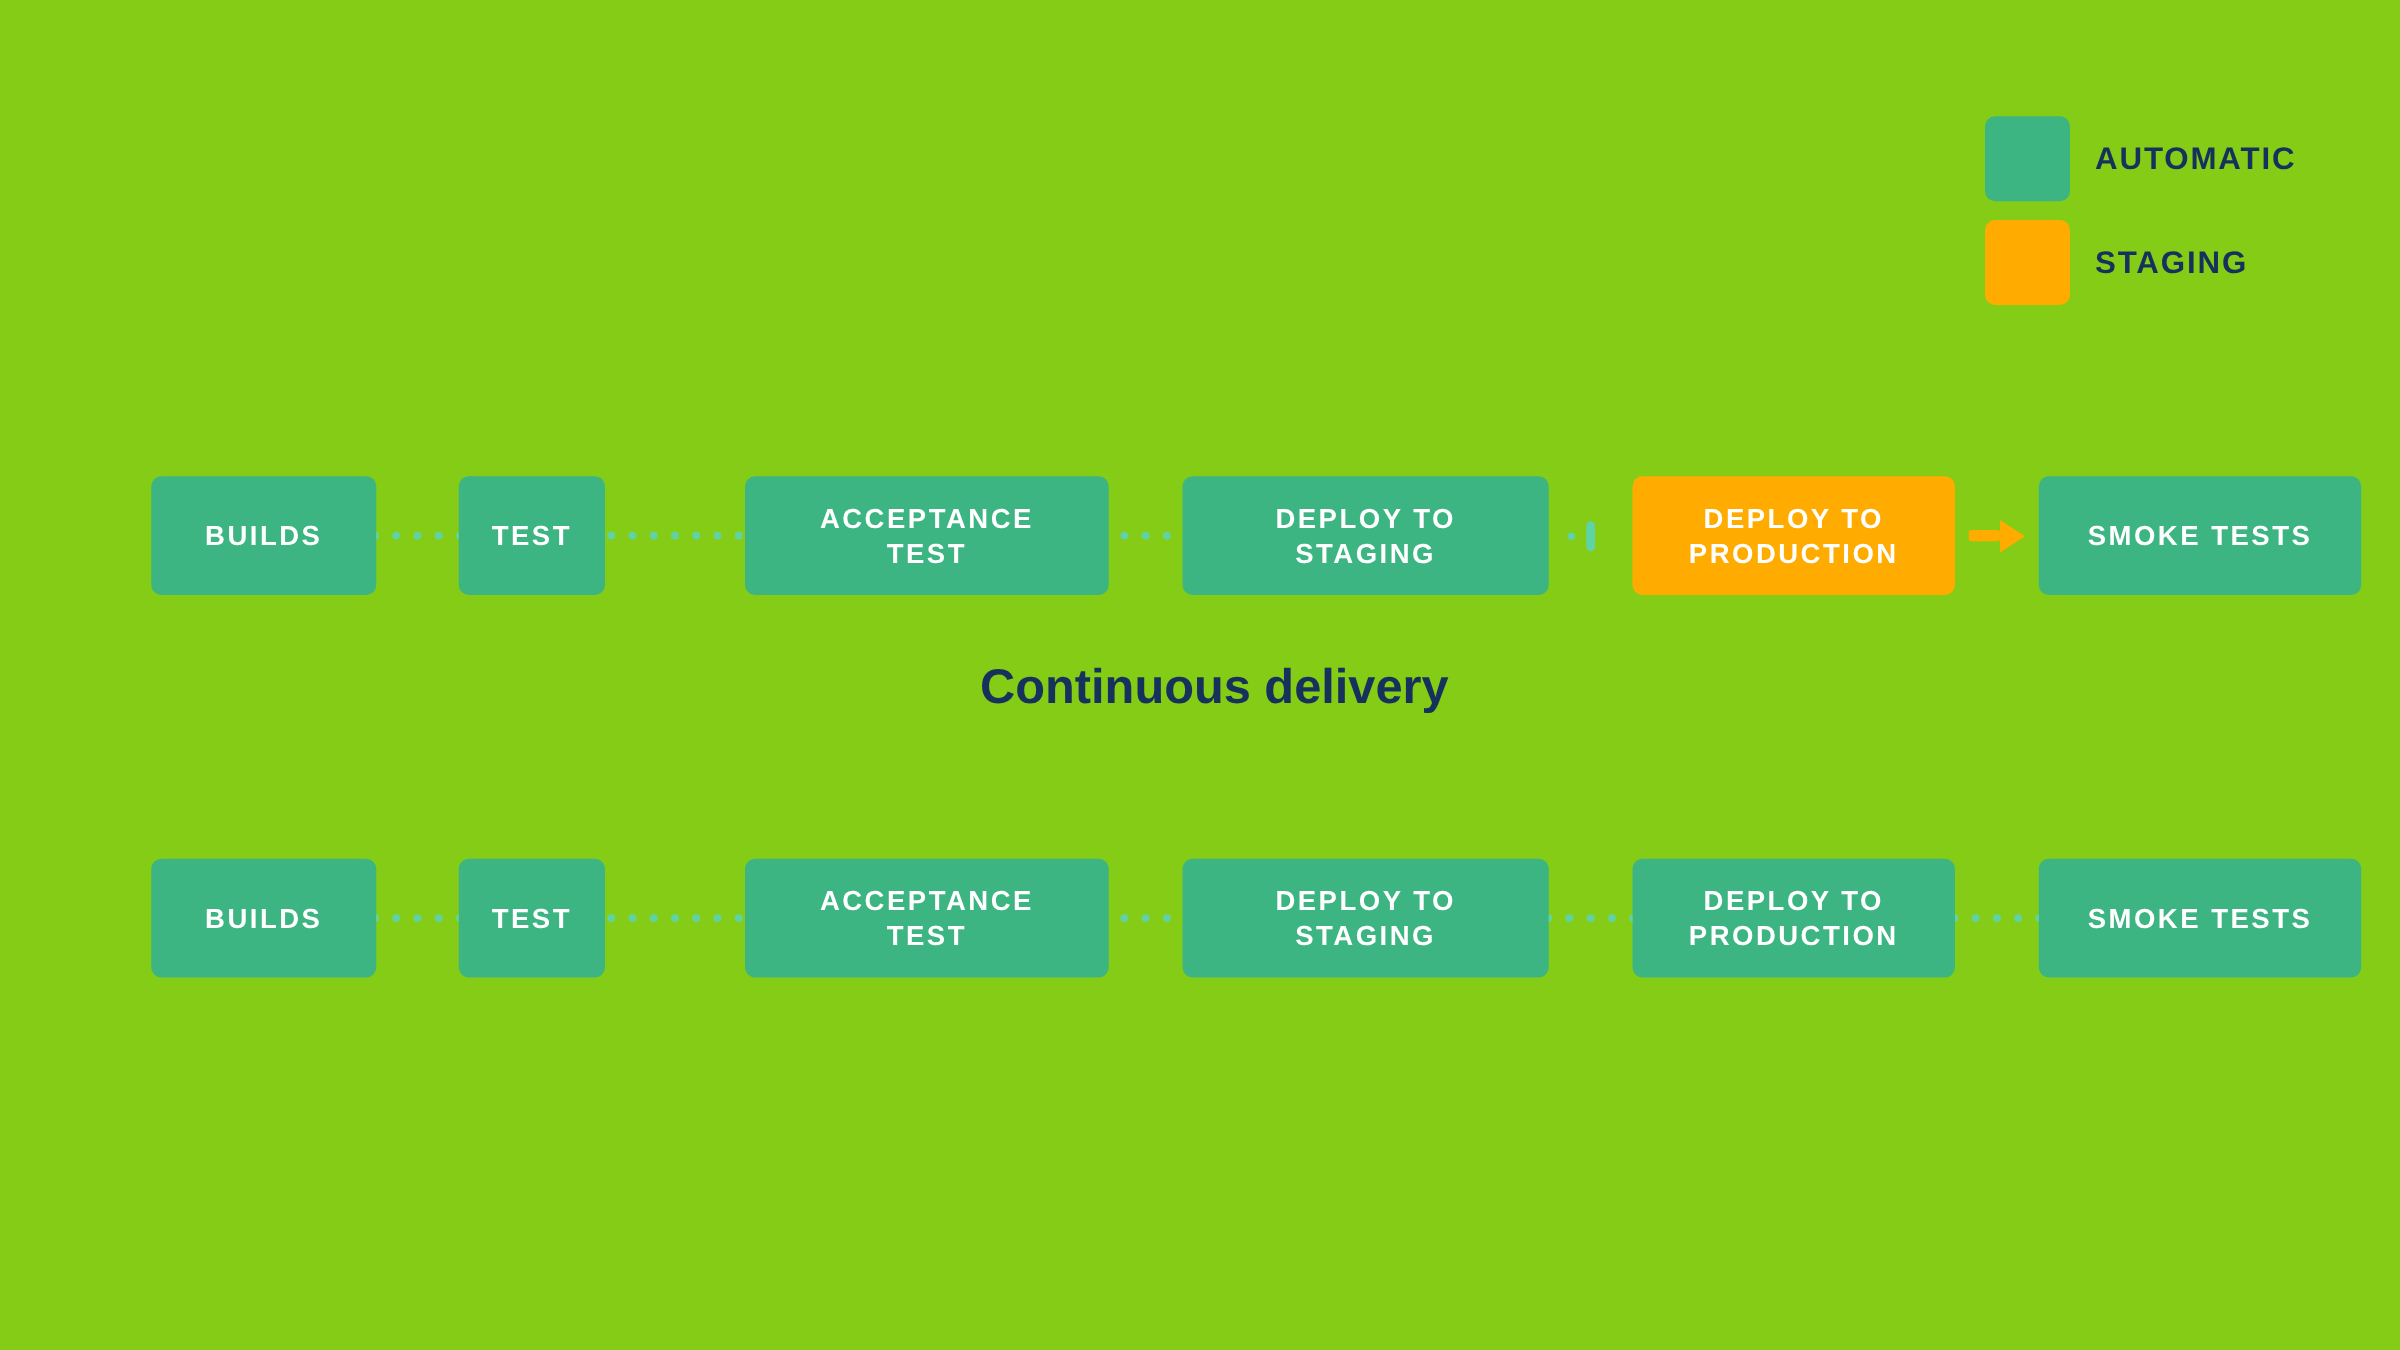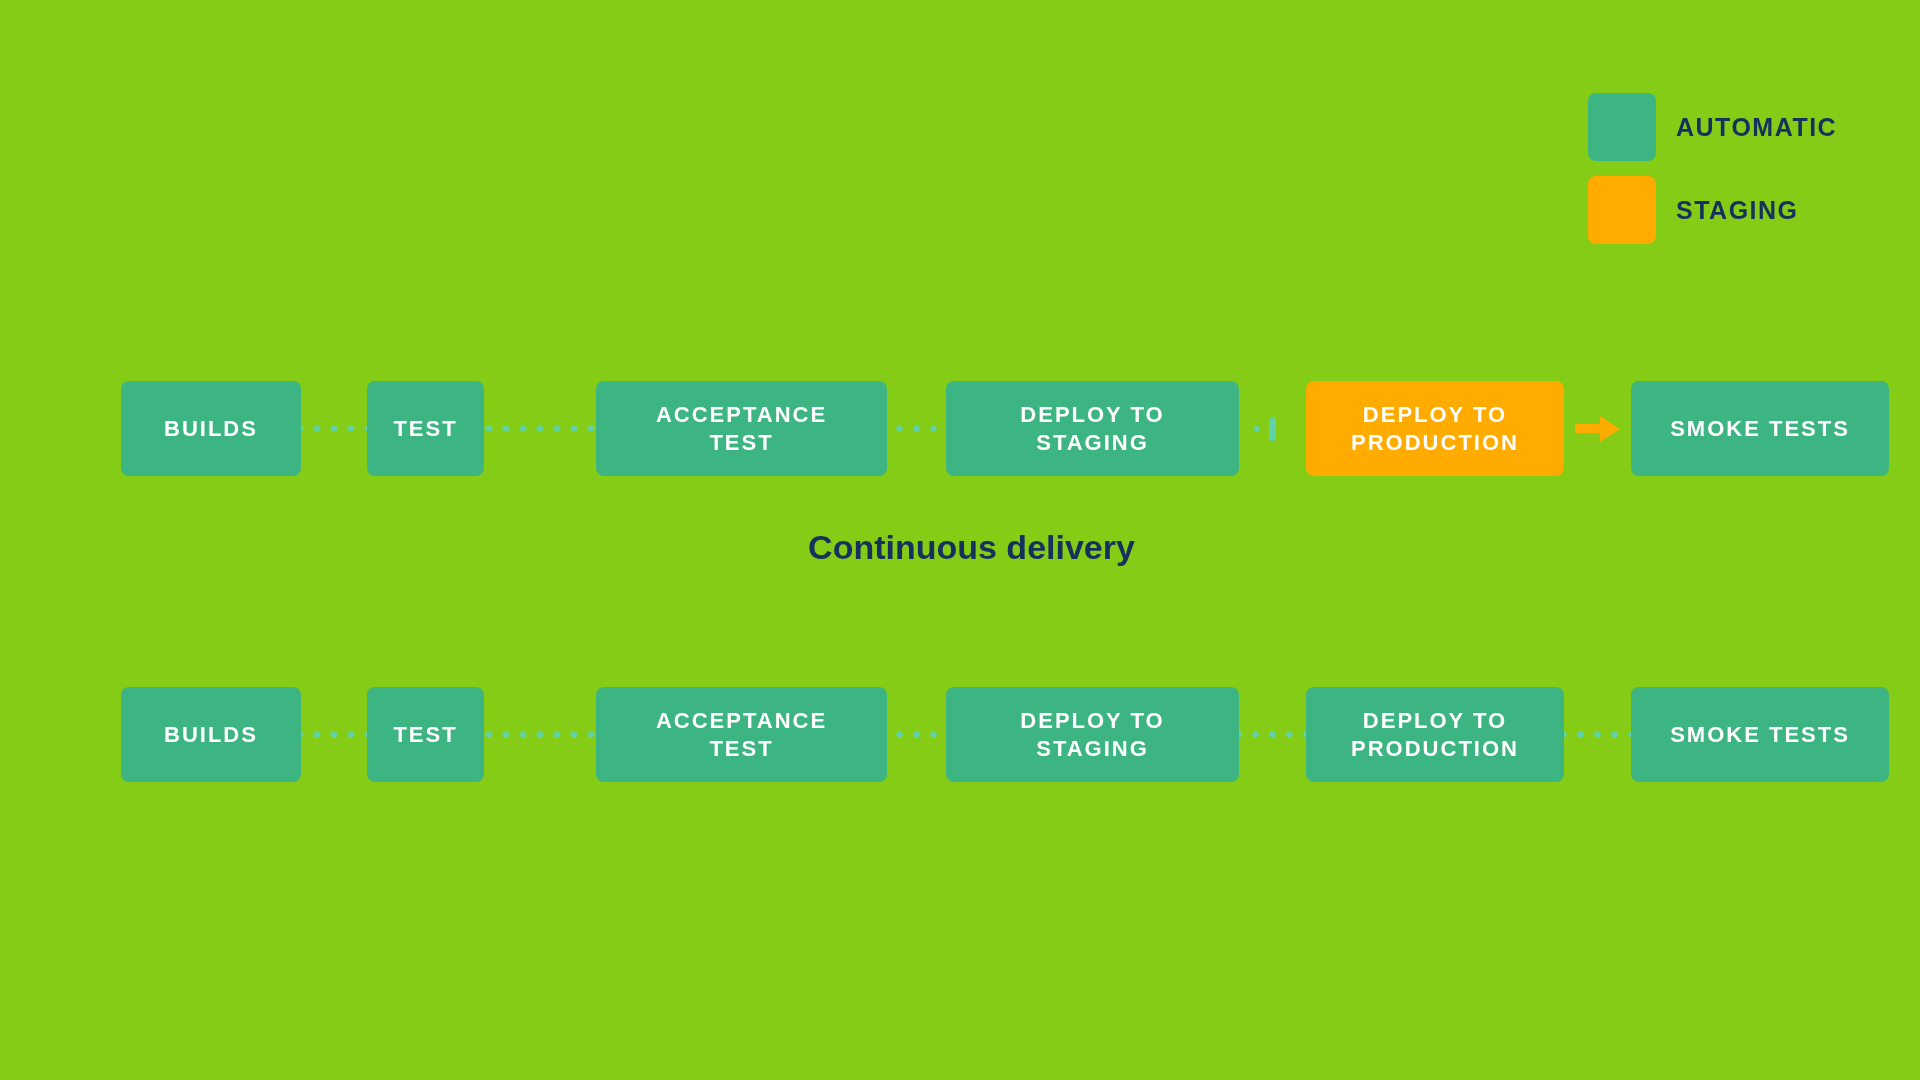--- a/index.html
+++ b/index.html
@@ -102,21 +102,21 @@
     border-top:13px solid rgba(0,0,0,0);
     border-bottom:13px solid rgba(0,0,0,0);
     border-left:20px solid var(--orange);
   }
 
   
   .caption{
     position:absolute;left:121px;width:1701px;
     text-align:center;
     color:var(--navy);
-    font-size:34px;font-weight:700;
+    font-size:39px;font-weight:700;
   }
   .caption.cap1{top:528px;}
   .caption.cap2{top:831px;}
 </style>
 </head>
 <body>
 
 <div class="canvas">
 
   <div class="legend">

